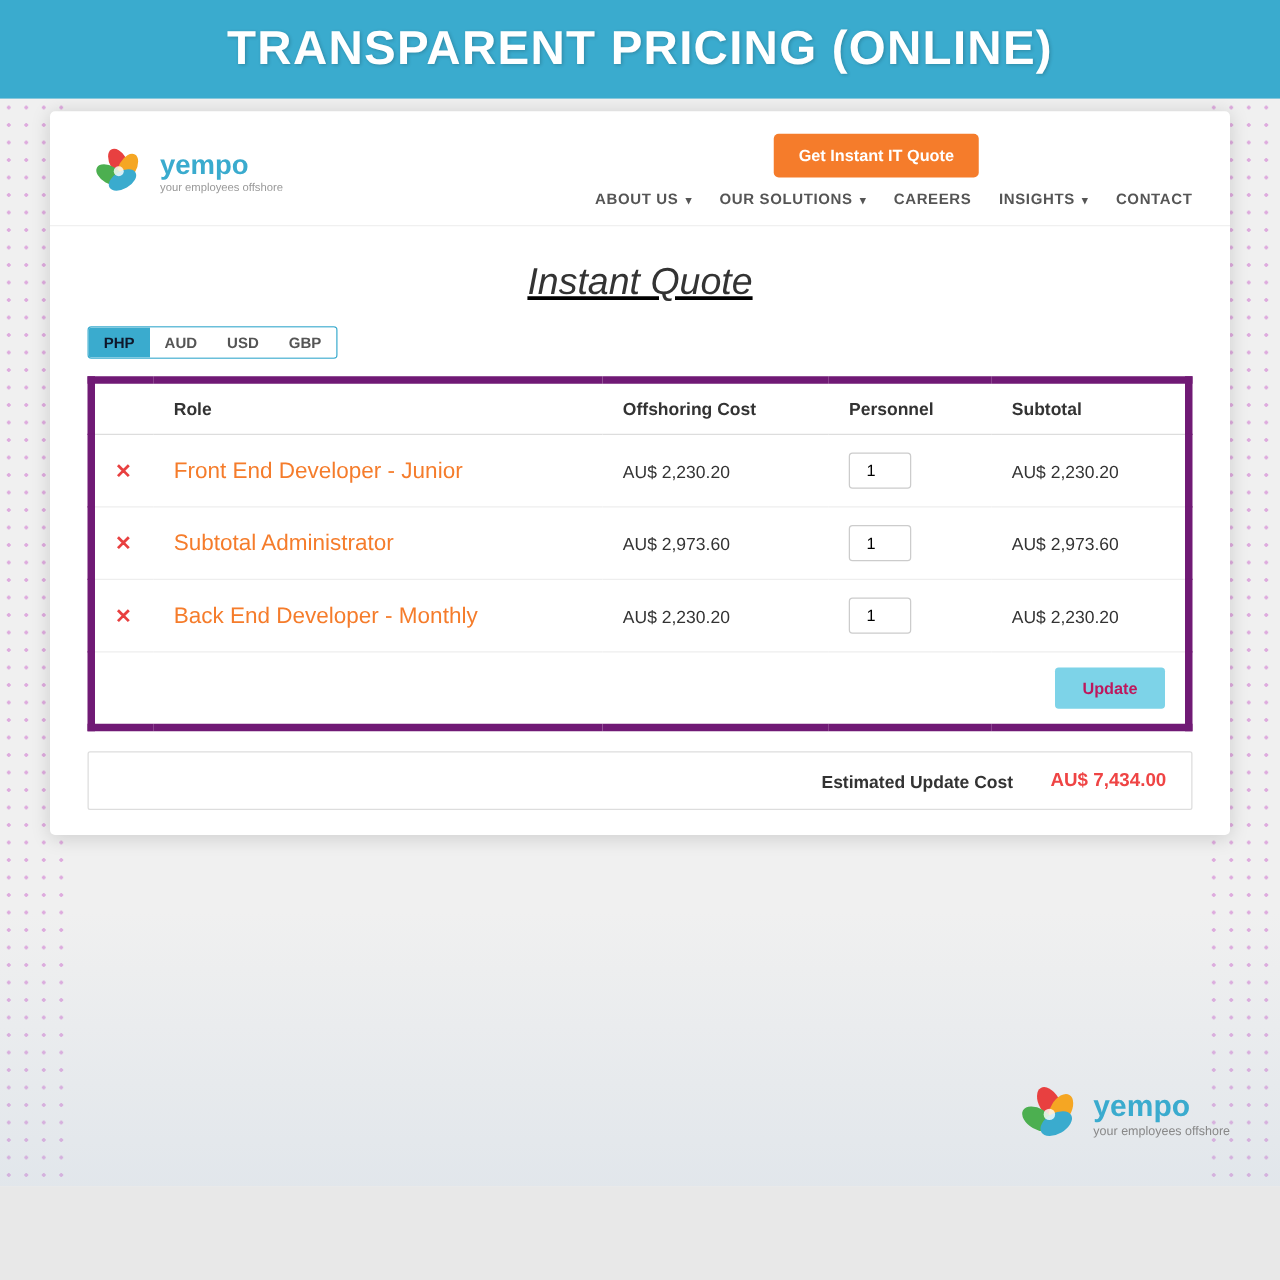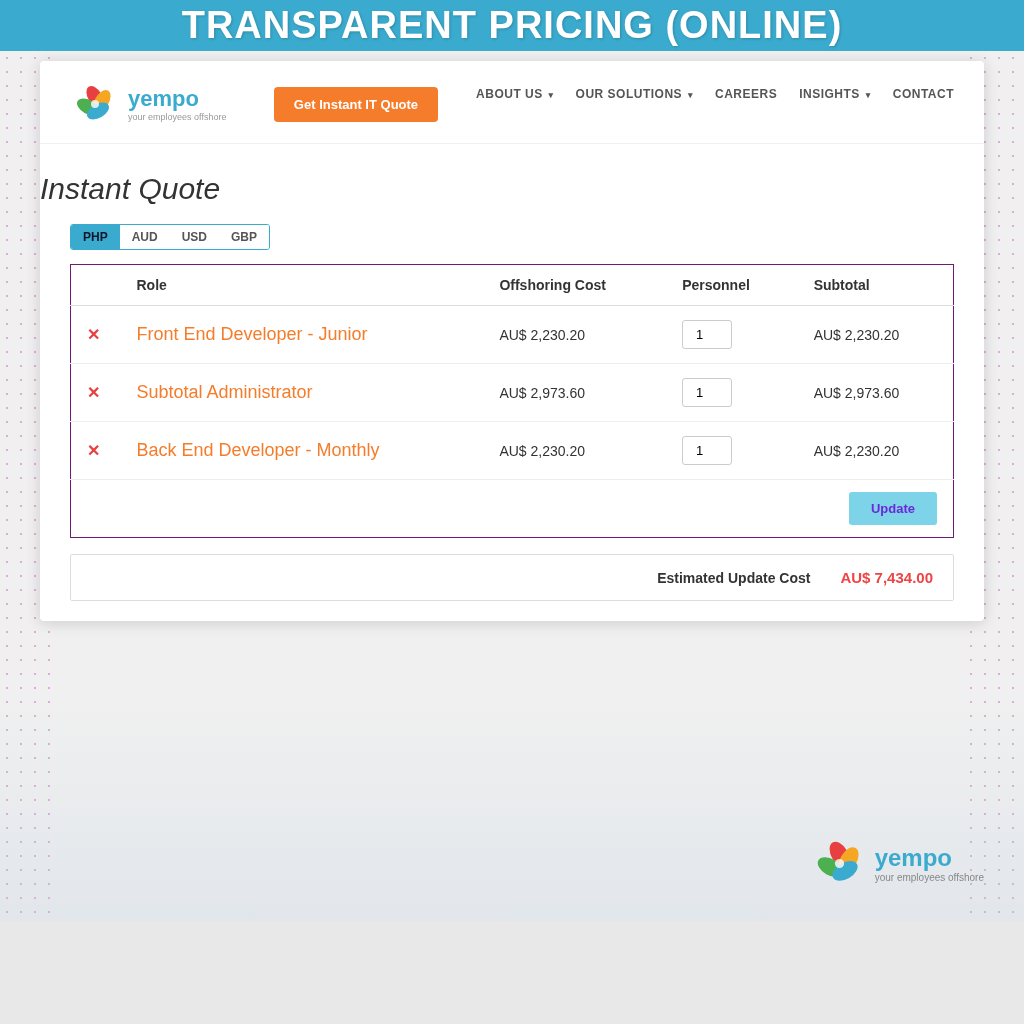--- a/index.html
+++ b/index.html
@@ -9,21 +9,21 @@
       width: 1024px;
       height: 1024px;
       overflow: hidden;
       position: relative;
     }
 
     
     .top-header {
       background: #3aabce;
       width: 100%;
-      padding: 4px 0;
+      padding: 18px 0;
       text-align: center;
     }
     .top-header h1 {
       color: white;
       font-size: 38px;
       font-weight: 900;
       letter-spacing: 1px;
       text-shadow: 1px 1px 3px rgba(0,0,0,0.2);
     }
 
@@ -133,21 +133,22 @@
       font-size: 22px;
       font-weight: 700;
       color: #3aabce;
     }
     .logo-text .tagline {
       font-size: 9px;
       color: #999;
     }
     .nav-right {
       display: flex;
-      align-items: flex-start;
+      flex-direction: column;
+      align-items: center;
       gap: 10px;
     }
     .nav-buttons {
       display: flex;
       gap: 10px;
     }
     .btn-orange {
       background: #f57c2b;
       color: white;
       border: none;
@@ -181,22 +182,23 @@
       letter-spacing: 0.5px;
       cursor: pointer;
     }
     .nav-link .chevron {
       font-size: 9px;
       margin-left: 2px;
     }
 
     
     .page-title-area {
-      text-align: left;
+      text-align: center;
       padding: 28px 0 18px 0;
+      text-decoration: underline;
     }
     .page-title-area h2 {
       font-size: 30px;
       font-weight: 400;
       color: #333;
       font-style: italic;
     }
 
     
     .currency-tabs {
@@ -222,21 +224,21 @@
       color: #0f172a;
     }
 
     
     .quote-table-wrap {
       padding: 0 30px;
     }
     .quote-table {
       width: 100%;
       border-collapse: collapse;
-      border: 1px solid #701a75;
+      border: 6px solid #701a75;
     }
     .quote-table th {
       text-align: left;
       padding: 12px 16px;
       font-size: 14px;
       font-weight: 600;
       color: #333;
       border-bottom: 1px solid #ddd;
       background: white;
     }
@@ -270,21 +272,21 @@
       border-radius: 3px;
       text-align: center;
       font-size: 13px;
     }
     .update-row td {
       text-align: right;
       padding: 12px 16px;
     }
     .btn-update {
       background: #7dd3e8;
-      color: #6d28d9;
+      color: #be185d;
       border: none;
       padding: 9px 22px;
       border-radius: 3px;
       font-size: 13px;
       font-weight: 600;
       cursor: pointer;
     }
 
     
     .cost-bar {

